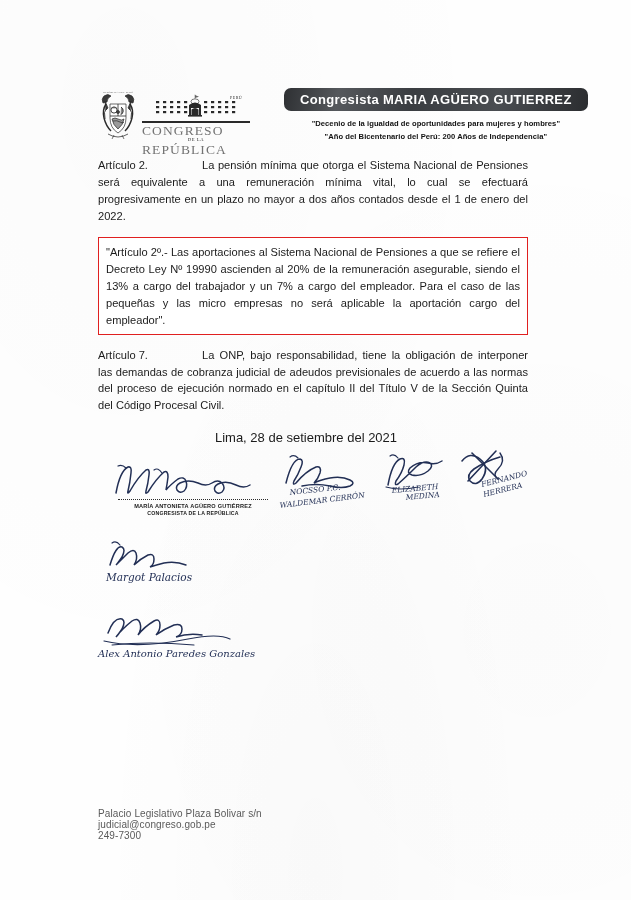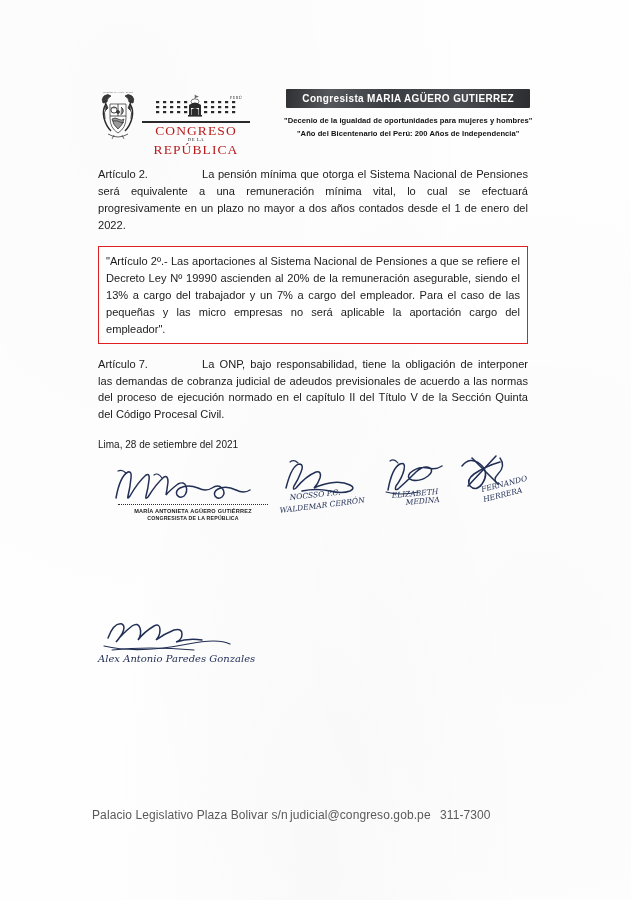--- a/index.html
+++ b/index.html
@@ -70,24 +70,24 @@
   .congreso-rule {
     height: 1.6px;
     background: #2a2a2a;
     margin: 1px 0 1px 0;
     width: 108px;
   }
   .congreso-word {
     font-family: "Liberation Serif", serif;
     font-size: 13.5px;
     letter-spacing: 1.1px;
-    color: #b91c1c;
+    color: #737373;
     line-height: 1.02;
     width: 108px;
-    text-align: center;
+    text-align: left;
   }
   .congreso-de-la {
     font-family: "Liberation Serif", serif;
     font-size: 4.6px;
     letter-spacing: 0.6px;
     color: #2a2a2a;
     text-align: center;
     width: 108px;
     line-height: 1;
     margin: 0.5px 0;
@@ -95,40 +95,40 @@
 
   .header-right {
     flex: 1 1 auto;
     padding-left: 26px;
     text-align: center;
   }
   .congresista-banner {
     display: inline-block;
     background: linear-gradient(100deg, #2e3033 0%, #55585c 18%, #3a3d41 42%, #4a4d51 70%, #2b2d30 100%);
     color: #ffffff;
-    font-size: 10px;
+    font-size: 13px;
     font-weight: bold;
     letter-spacing: 0.35px;
     padding: 4px 16px 4px 16px;
-    border-radius: 1px;
+    border-radius: 7px;
     white-space: nowrap;
   }
   .motto {
     font-size: 7.6px;
     font-weight: bold;
     color: #111;
     margin-top: 7px;
     line-height: 1.55;
     letter-spacing: 0.05px;
     white-space: nowrap;
   }
 
   
   .body-area {
-    margin-top: 12px;
+    margin-top: 3px;
   }
   p.art {
     margin: 0 0 13px 0;
     font-size: 11.1px;
     line-height: 1.52;
     text-align: justify;
     text-justify: inter-word;
     color: #1b1b1b;
   }
   p.art .lead {
@@ -146,22 +146,22 @@
     margin: 0;
     font-size: 11.1px;
     line-height: 1.52;
     text-align: justify;
     text-justify: inter-word;
     color: #1b1b1b;
   }
 
   .date-line {
     margin: 16px 0 0 0;
-    text-align: left;
-    font-size: 10px;
+    text-align: center;
+    font-size: 13px;
     color: #1b1b1b;
     padding-right: 14px;
   }
 
   
   .sig-area {
     position: relative;
     height: 250px;
     margin-top: 6px;
   }
@@ -181,27 +181,28 @@
   .sig-name.small { font-size: 5.2px; }
   .dotline {
     border-top: 1.4px dotted #2b2b2b;
     width: 150px;
     margin: 0 auto 2px auto;
   }
 
   
   .footer {
     position: absolute;
-    left: 92px;
+    left: 98px;
     top: 808px;
     width: 440px;
     display: flex;
-    font-size: 12px;
+    font-size: 10px;
     color: #5a5a5a;
     letter-spacing: 0.1px;
+    flex-direction: column;
   }
   .footer .f1 { width: 198px; }
   .footer .f2 { width: 150px; }
   .footer .f3 { width: 90px; }
 </style>
 </head>
 <body>
 
 <div class="page">
   <div class="scan-tint"></div>
@@ -375,20 +376,31 @@
             <path d="M40 4 L12 34" stroke-width="1.6"></path>
             <path d="M16 6 L42 32" stroke-width="1.6"></path>
             <path d="M44 6 Q50 14 42 22 Q36 28 42 32" stroke-width="1.4"></path>
           </g>
           <text x="26" y="40" font-family="DejaVu Serif, serif" font-style="italic" font-size="7.5" fill="#222f55" transform="rotate(-14 26 40)">FERNANDO</text>
           <text x="28" y="50" font-family="DejaVu Serif, serif" font-style="italic" font-size="7.5" fill="#222f55" transform="rotate(-14 28 50)">HERRERA</text>
         </svg>
       </div>
 
 
+      <div class="sig" style="left:4px; top:88px; width:175px;">
+        <svg width="175" height="46" viewBox="0 0 175 46">
+          <g fill="none" stroke="#222f55" stroke-width="1.5" stroke-linecap="round">
+            <path d="M8 26 Q14 6 20 8 Q24 10 20 18 Q16 24 14 26 Q18 22 26 14
+                     Q32 9 34 14 Q36 20 32 26 Q38 20 46 16 Q52 14 52 20
+                     Q52 26 48 28 Q54 26 62 24 Q74 22 84 26"></path>
+            <path d="M18 6 Q14 1 10 4" stroke-width="1.2"></path>
+          </g>
+          <text x="4" y="42" font-family="DejaVu Serif, serif" font-style="italic" font-size="10.5" fill="#222f55">Margot Palacios</text>
+        </svg>
+      </div>
 
       <div class="sig" style="left:0px; top:160px; width:200px;">
         <svg width="200" height="48" viewBox="0 0 200 48">
           <g fill="none" stroke="#222f55" stroke-width="1.5" stroke-linecap="round">
             <path d="M10 22 Q16 6 24 8 Q28 10 24 18 Q20 24 18 26 Q24 18 34 10
                      Q40 6 42 12 Q44 18 40 24 Q46 16 56 10 Q62 7 62 14
                      Q62 20 58 24 Q66 18 76 14 Q84 12 84 18 Q84 24 78 26
                      Q90 22 104 24"></path>
             <path d="M6 30 Q40 38 90 28 Q120 22 132 28" stroke-width="1.2"></path>
             <path d="M14 34 Q50 30 96 34" stroke-width="1.1"></path>
@@ -396,15 +408,15 @@
           <text x="0" y="46" font-family="DejaVu Serif, serif" font-style="italic" font-size="10" fill="#222f55">Alex Antonio Paredes Gonzales</text>
         </svg>
       </div>
 
     </div>
   </div>
 
   <div class="footer">
     <div class="f1">Palacio Legislativo Plaza Bolivar s/n</div>
     <div class="f2">judicial@congreso.gob.pe</div>
-    <div class="f3">311-7300</div>
+    <div class="f3">249-7300</div>
   </div>
 </div>
 
 </body></html>

